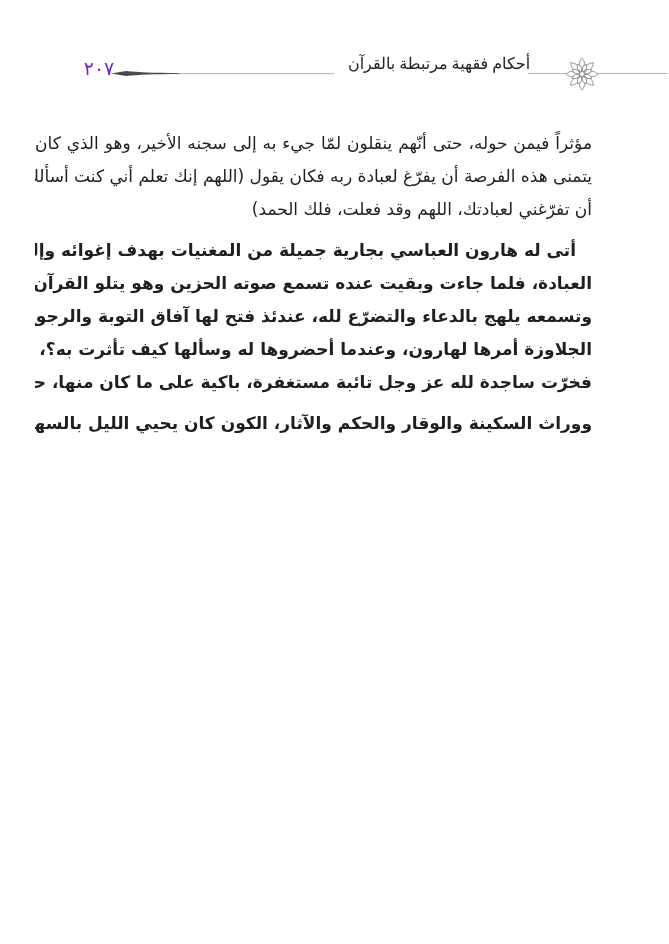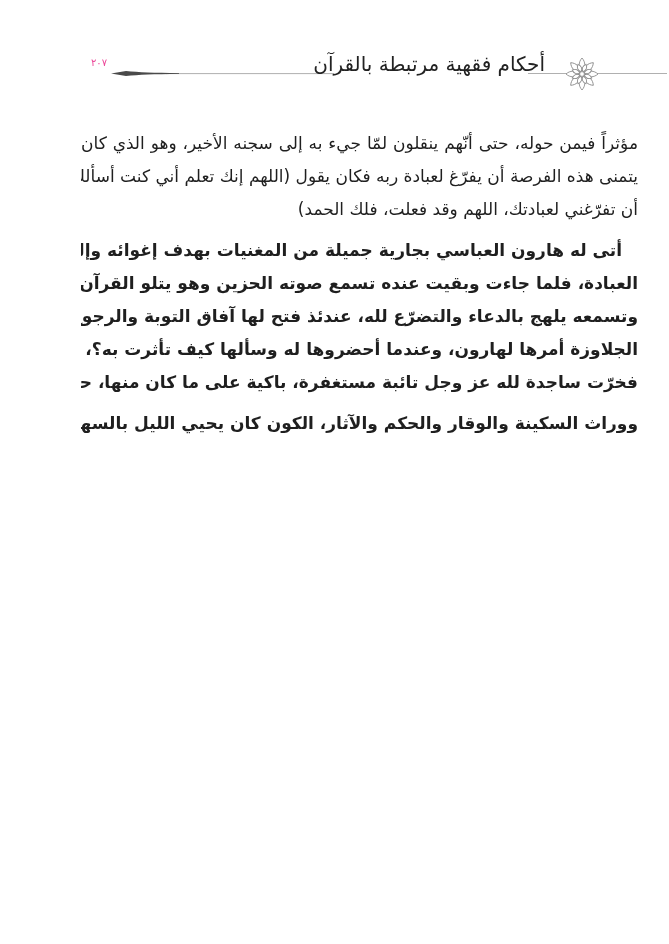--- a/index.html
+++ b/index.html
@@ -8,43 +8,43 @@
     background:#ffffff;
     font-family:"DejaVu Sans",sans-serif;
     position:relative;
     overflow:hidden;
   }
   .page{position:absolute;inset:0;background:#ffffff;}
 
   
   .pagenum{
     position:absolute;left:82px;top:57px;width:34px;
-    text-align:center;font-size:10px;color:#ec4899;
+    text-align:center;font-size:19px;color:#6d28d9;
     direction:rtl;letter-spacing:1px;
   }
   .rule-left-svg{position:absolute;left:111px;top:69px;width:223px;height:10px;}
   .running-title{
     position:absolute;left:333px;top:49px;width:212px;height:30px;
     direction:rtl;text-align:center;
-    font-size:20px;color:#222222;line-height:30px;
+    font-size:16px;color:#222222;line-height:30px;
     white-space:nowrap;
+    font-family:Liberation Serif, serif;
   }
   .rule-right{
     position:absolute;left:528px;top:73px;width:139px;height:1px;
     background:#b0b0b0;
   }
   .rosette-svg{position:absolute;left:563px;top:55px;width:38px;height:38px;}
 
   
   .body-text{
     position:absolute;left:35px;top:127px;width:557px;
     direction:rtl;
     color:#1f1f1f;
     font-size:17px;
-    margin-left:46px;
   }
   .para{margin:0;padding:0;}
   .para + .para{margin-top:8px;font-weight:bold;}
   .tline{
     height:33px;line-height:33px;
     text-align:justify;text-align-last:justify;
     -moz-text-align-last:justify;
     text-justify:inter-word;
     overflow:hidden;white-space:nowrap;
   }

